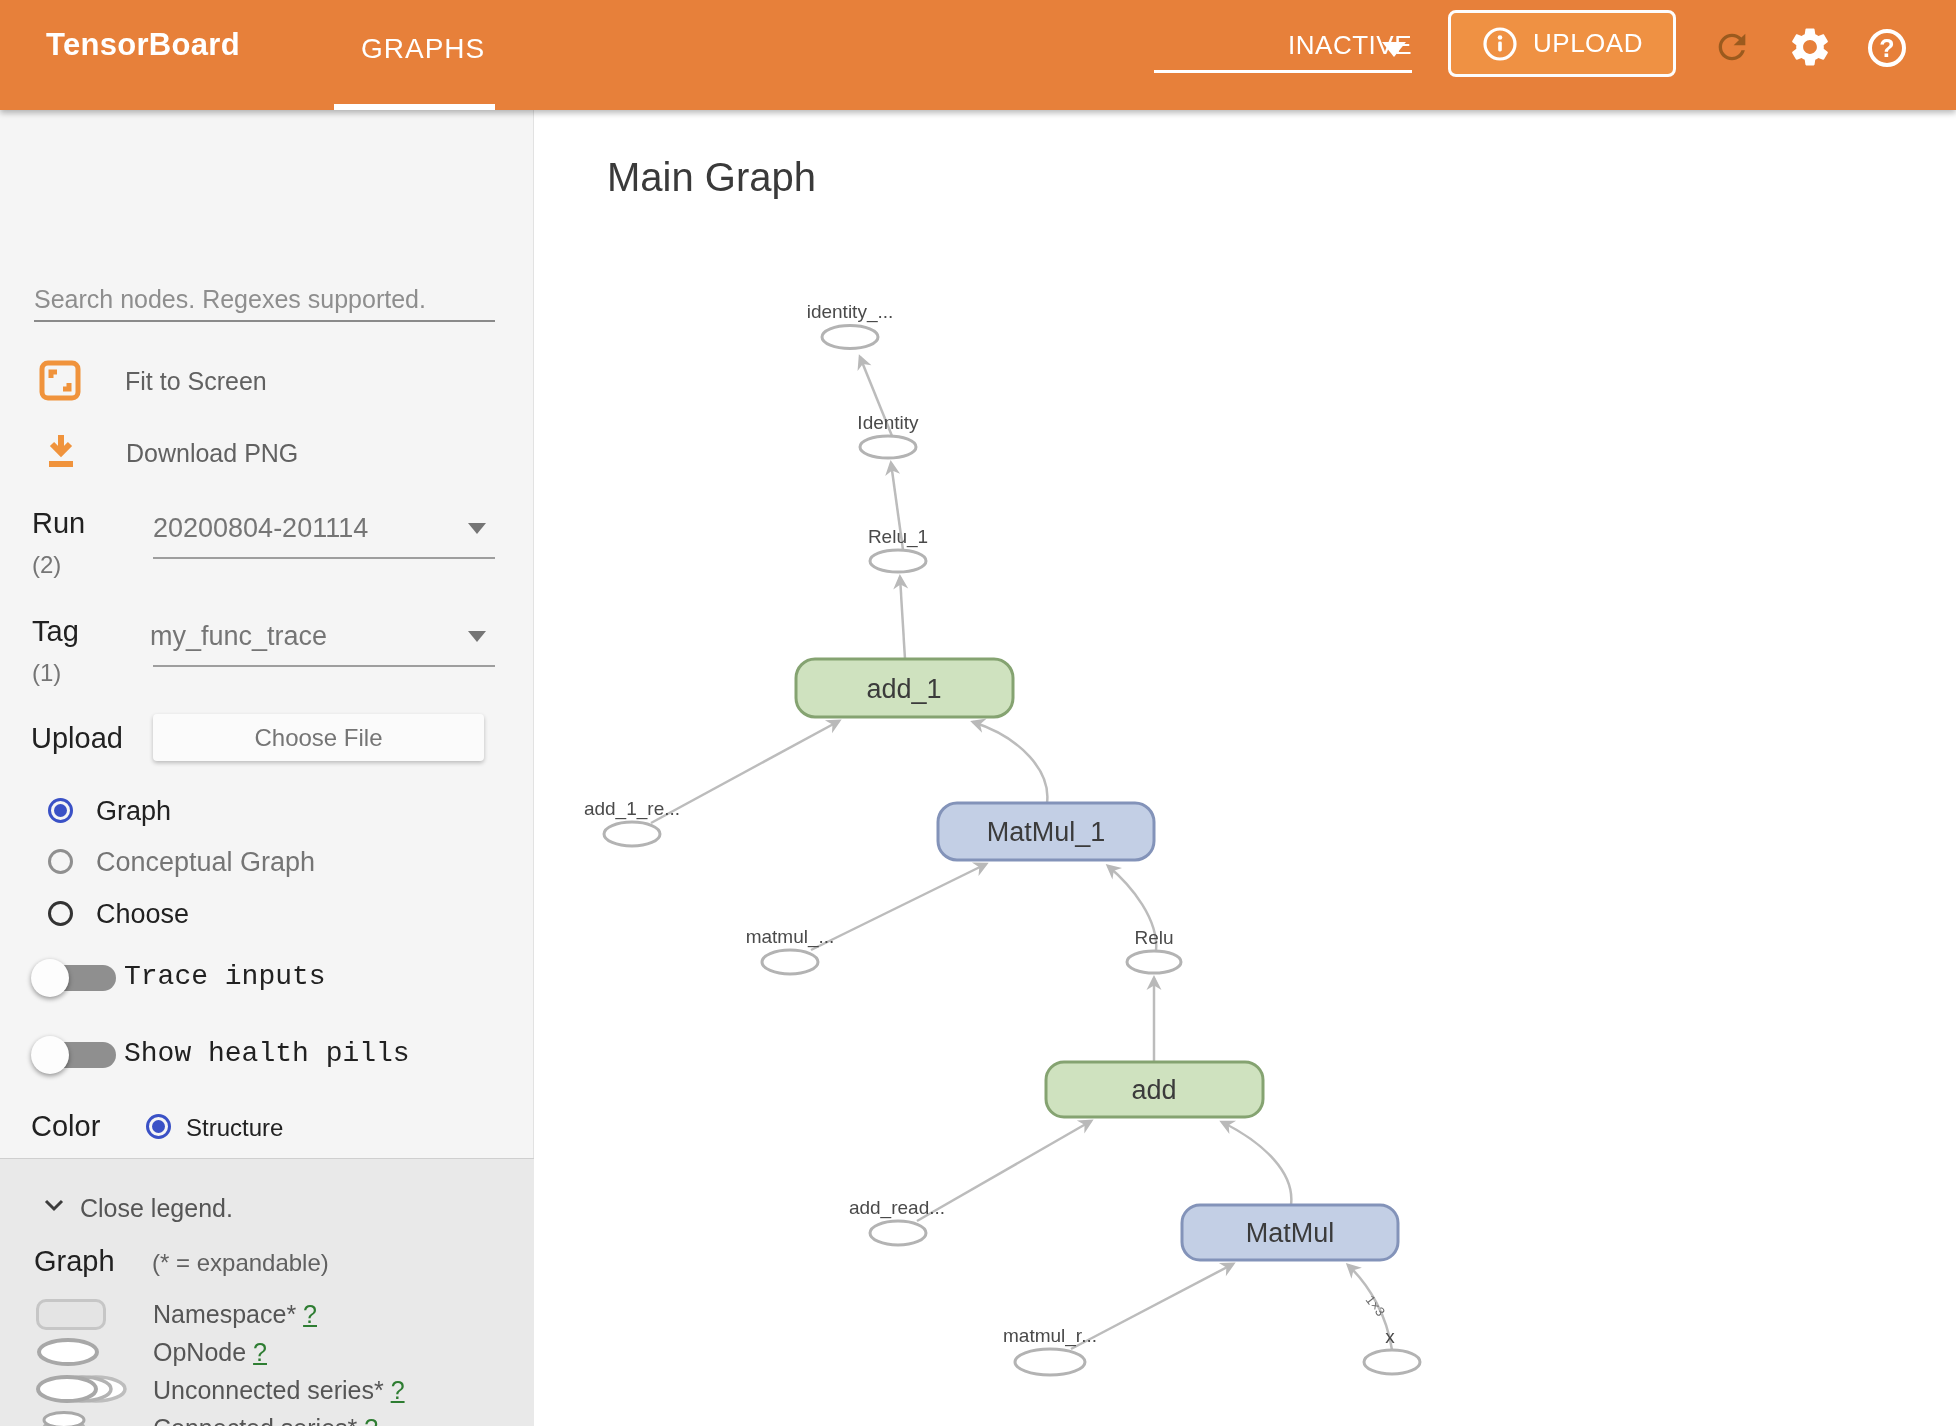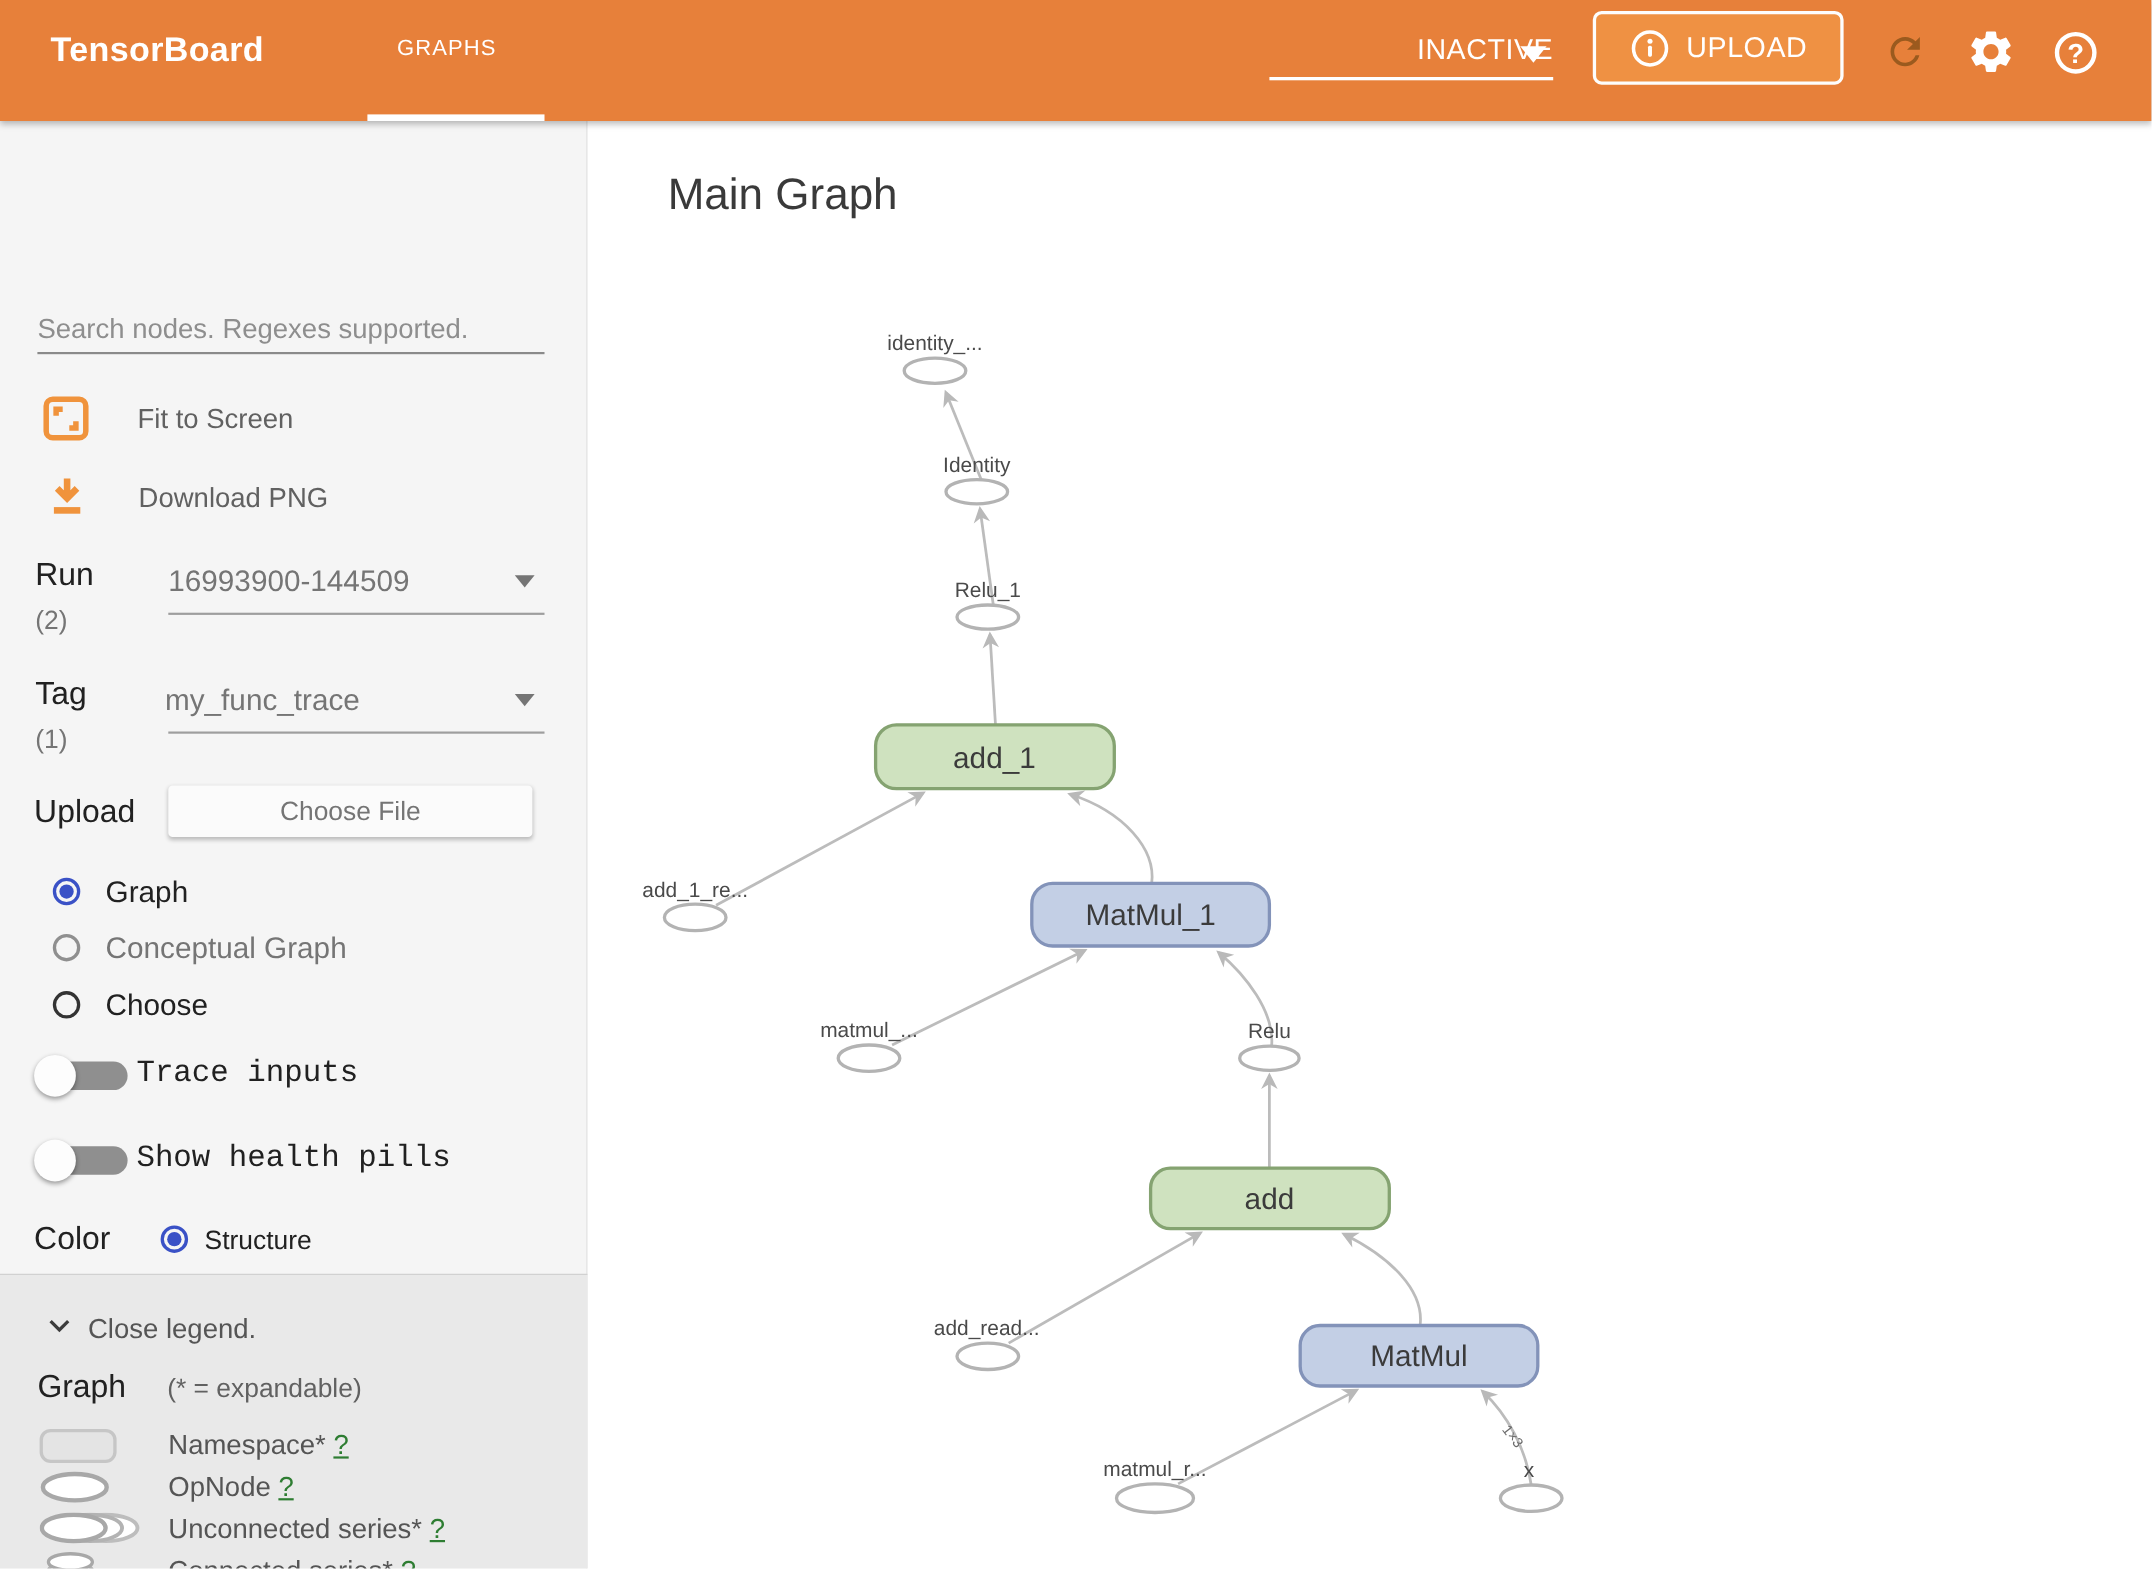--- a/index.html
+++ b/index.html
@@ -4,21 +4,21 @@
 <style>
   * { margin:0; padding:0; box-sizing:border-box; }
   html,body { width:1956px; height:1426px; }
   body { font-family:"Liberation Sans", sans-serif; background:#fff; overflow:hidden; }
   #app { position:relative; width:1956px; height:1426px; background:#fff; }
 
   
   .header { position:absolute; left:0; top:0; width:1956px; height:110px; background:#e7803a;
             box-shadow:0 3px 6px rgba(0,0,0,0.28); z-index:20; }
   .logo { position:absolute; left:46px; top:27px; font-size:31px; font-weight:700; color:#fff; letter-spacing:0.3px; }
-  .tab-graphs { position:absolute; left:361px; top:33px; font-size:20px; font-weight:500; color:#fff; letter-spacing:1px; }
+  .tab-graphs { position:absolute; left:361px; top:33px; font-size:28px; font-weight:500; color:#fff; letter-spacing:1px; }
   .tab-underline { position:absolute; left:334px; top:104px; width:161px; height:6px; background:#fff; }
   .status-dd { position:absolute; left:1156px; top:30px; width:256px; height:46px; color:#fff; cursor:pointer;text-align:right; }
   .status-dd .val { font-size:26px; font-weight:500; letter-spacing:0.5px; }
   .caret-white { position:absolute; right:6px; top:12px; width:0; height:0;
                  border-left:12px solid transparent; border-right:12px solid transparent; border-top:15px solid #fff; }
   .status-underline { position:absolute; left:1154px; top:70px; width:258px; height:3px; background:#fff; }
   .upload-btn { position:absolute; left:1448px; top:10px; width:228px; height:67px; background:#ef9143;
                 border:3px solid #fdfdfd; border-radius:8px; display:flex; align-items:center; justify-content:center; gap:14px; cursor:pointer; }
   .upload-btn .lbl { color:#fff; font-size:26px; font-weight:500; letter-spacing:0.5px; }
   .hicon { position:absolute; cursor:pointer; }
@@ -114,21 +114,21 @@
     <div class="srow-label" style="left:125px; top:257px;">Fit to Screen</div>
 
     <svg style="position:absolute;left:45px;top:323px;" width="32" height="36" viewBox="0 0 32 36">
       <path d="M16 2 v16 M7 11 l9 9 9-9" fill="none" stroke="#f0933c" stroke-width="6"></path>
       <rect x="4" y="28" width="24" height="6" fill="#f0933c"></rect>
     </svg>
     <div class="srow-label" style="left:126px; top:329px;">Download PNG</div>
 
     <div class="blk-label" style="left:32px; top:397px;">Run</div>
     <div class="sub-count" style="left:32px; top:441px;">(2)</div>
-    <div class="dd-value" style="left:153px; top:403px;">16993900-144509</div>
+    <div class="dd-value" style="left:153px; top:403px;">20200804-201114</div>
     <div class="dd-caret" style="left:468px; top:413px;"></div>
     <div class="dd-line" style="top:447px;"></div>
 
     <div class="blk-label" style="left:32px; top:505px;">Tag</div>
     <div class="sub-count" style="left:32px; top:549px;">(1)</div>
     <div class="dd-value" style="left:150px; top:511px;">my_func_trace</div>
     <div class="dd-caret" style="left:468px; top:521px;"></div>
     <div class="dd-line" style="top:555px;"></div>
 
     <div class="blk-label" style="left:31px; top:612px;">Upload</div>

